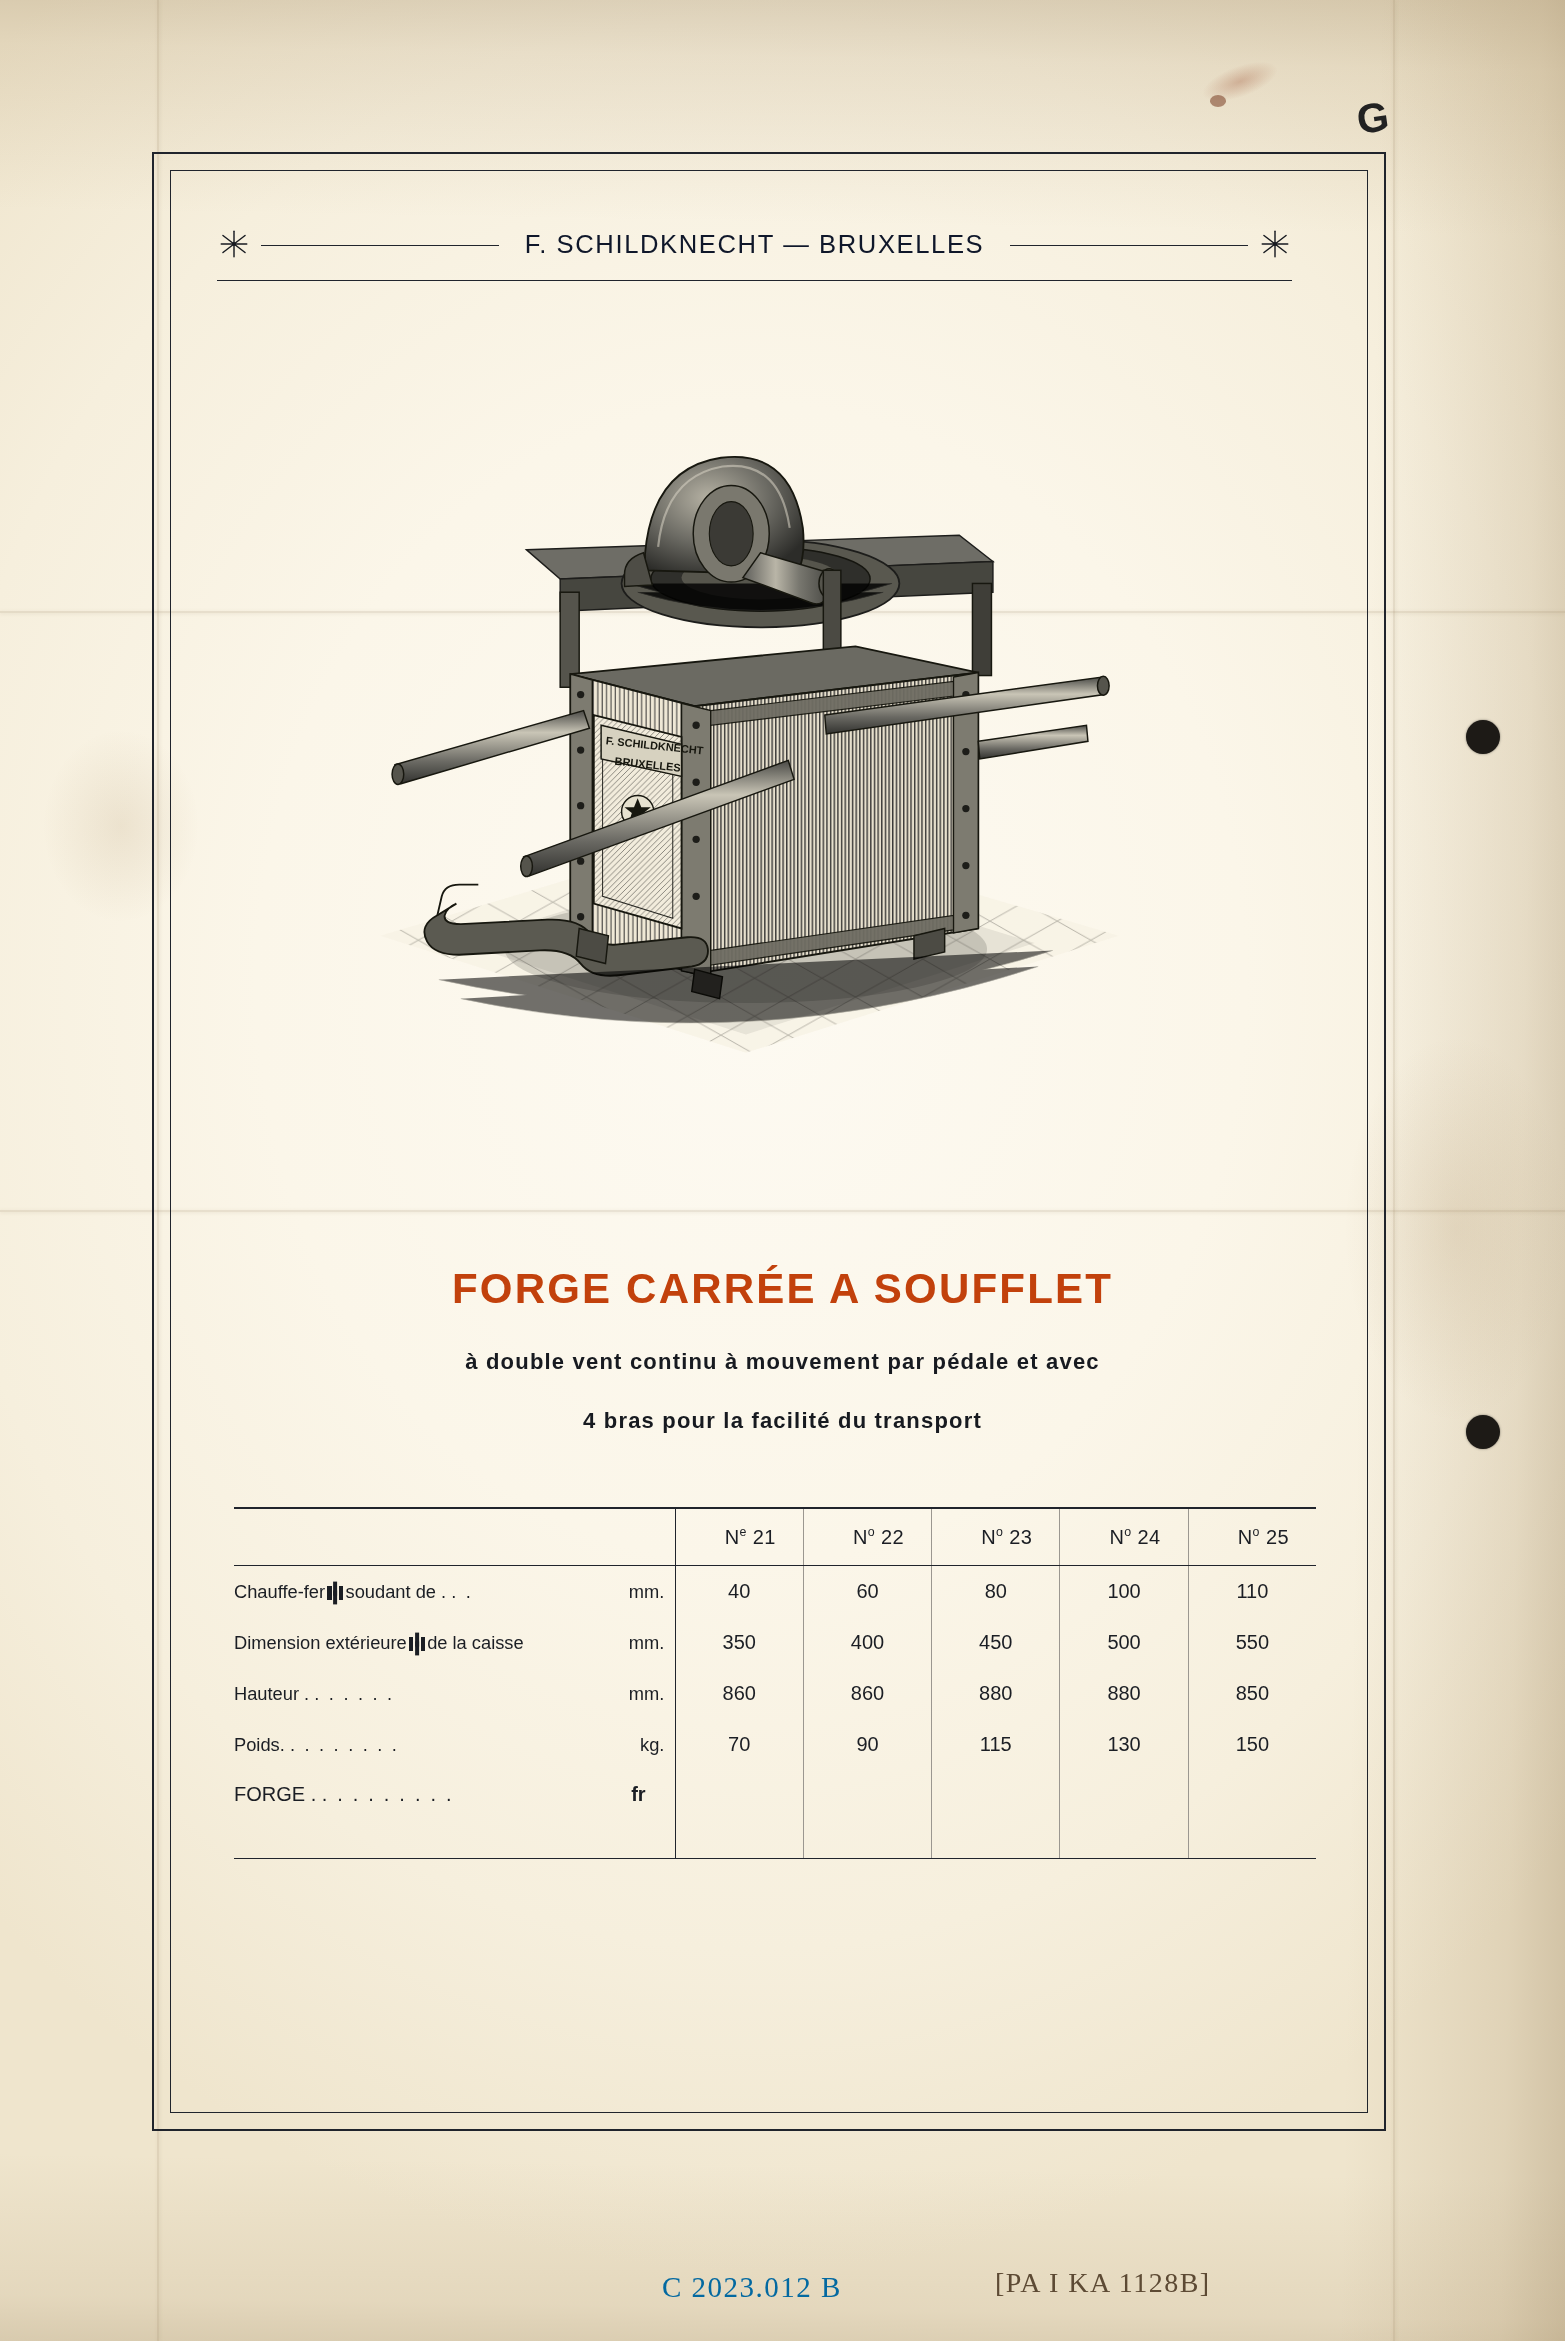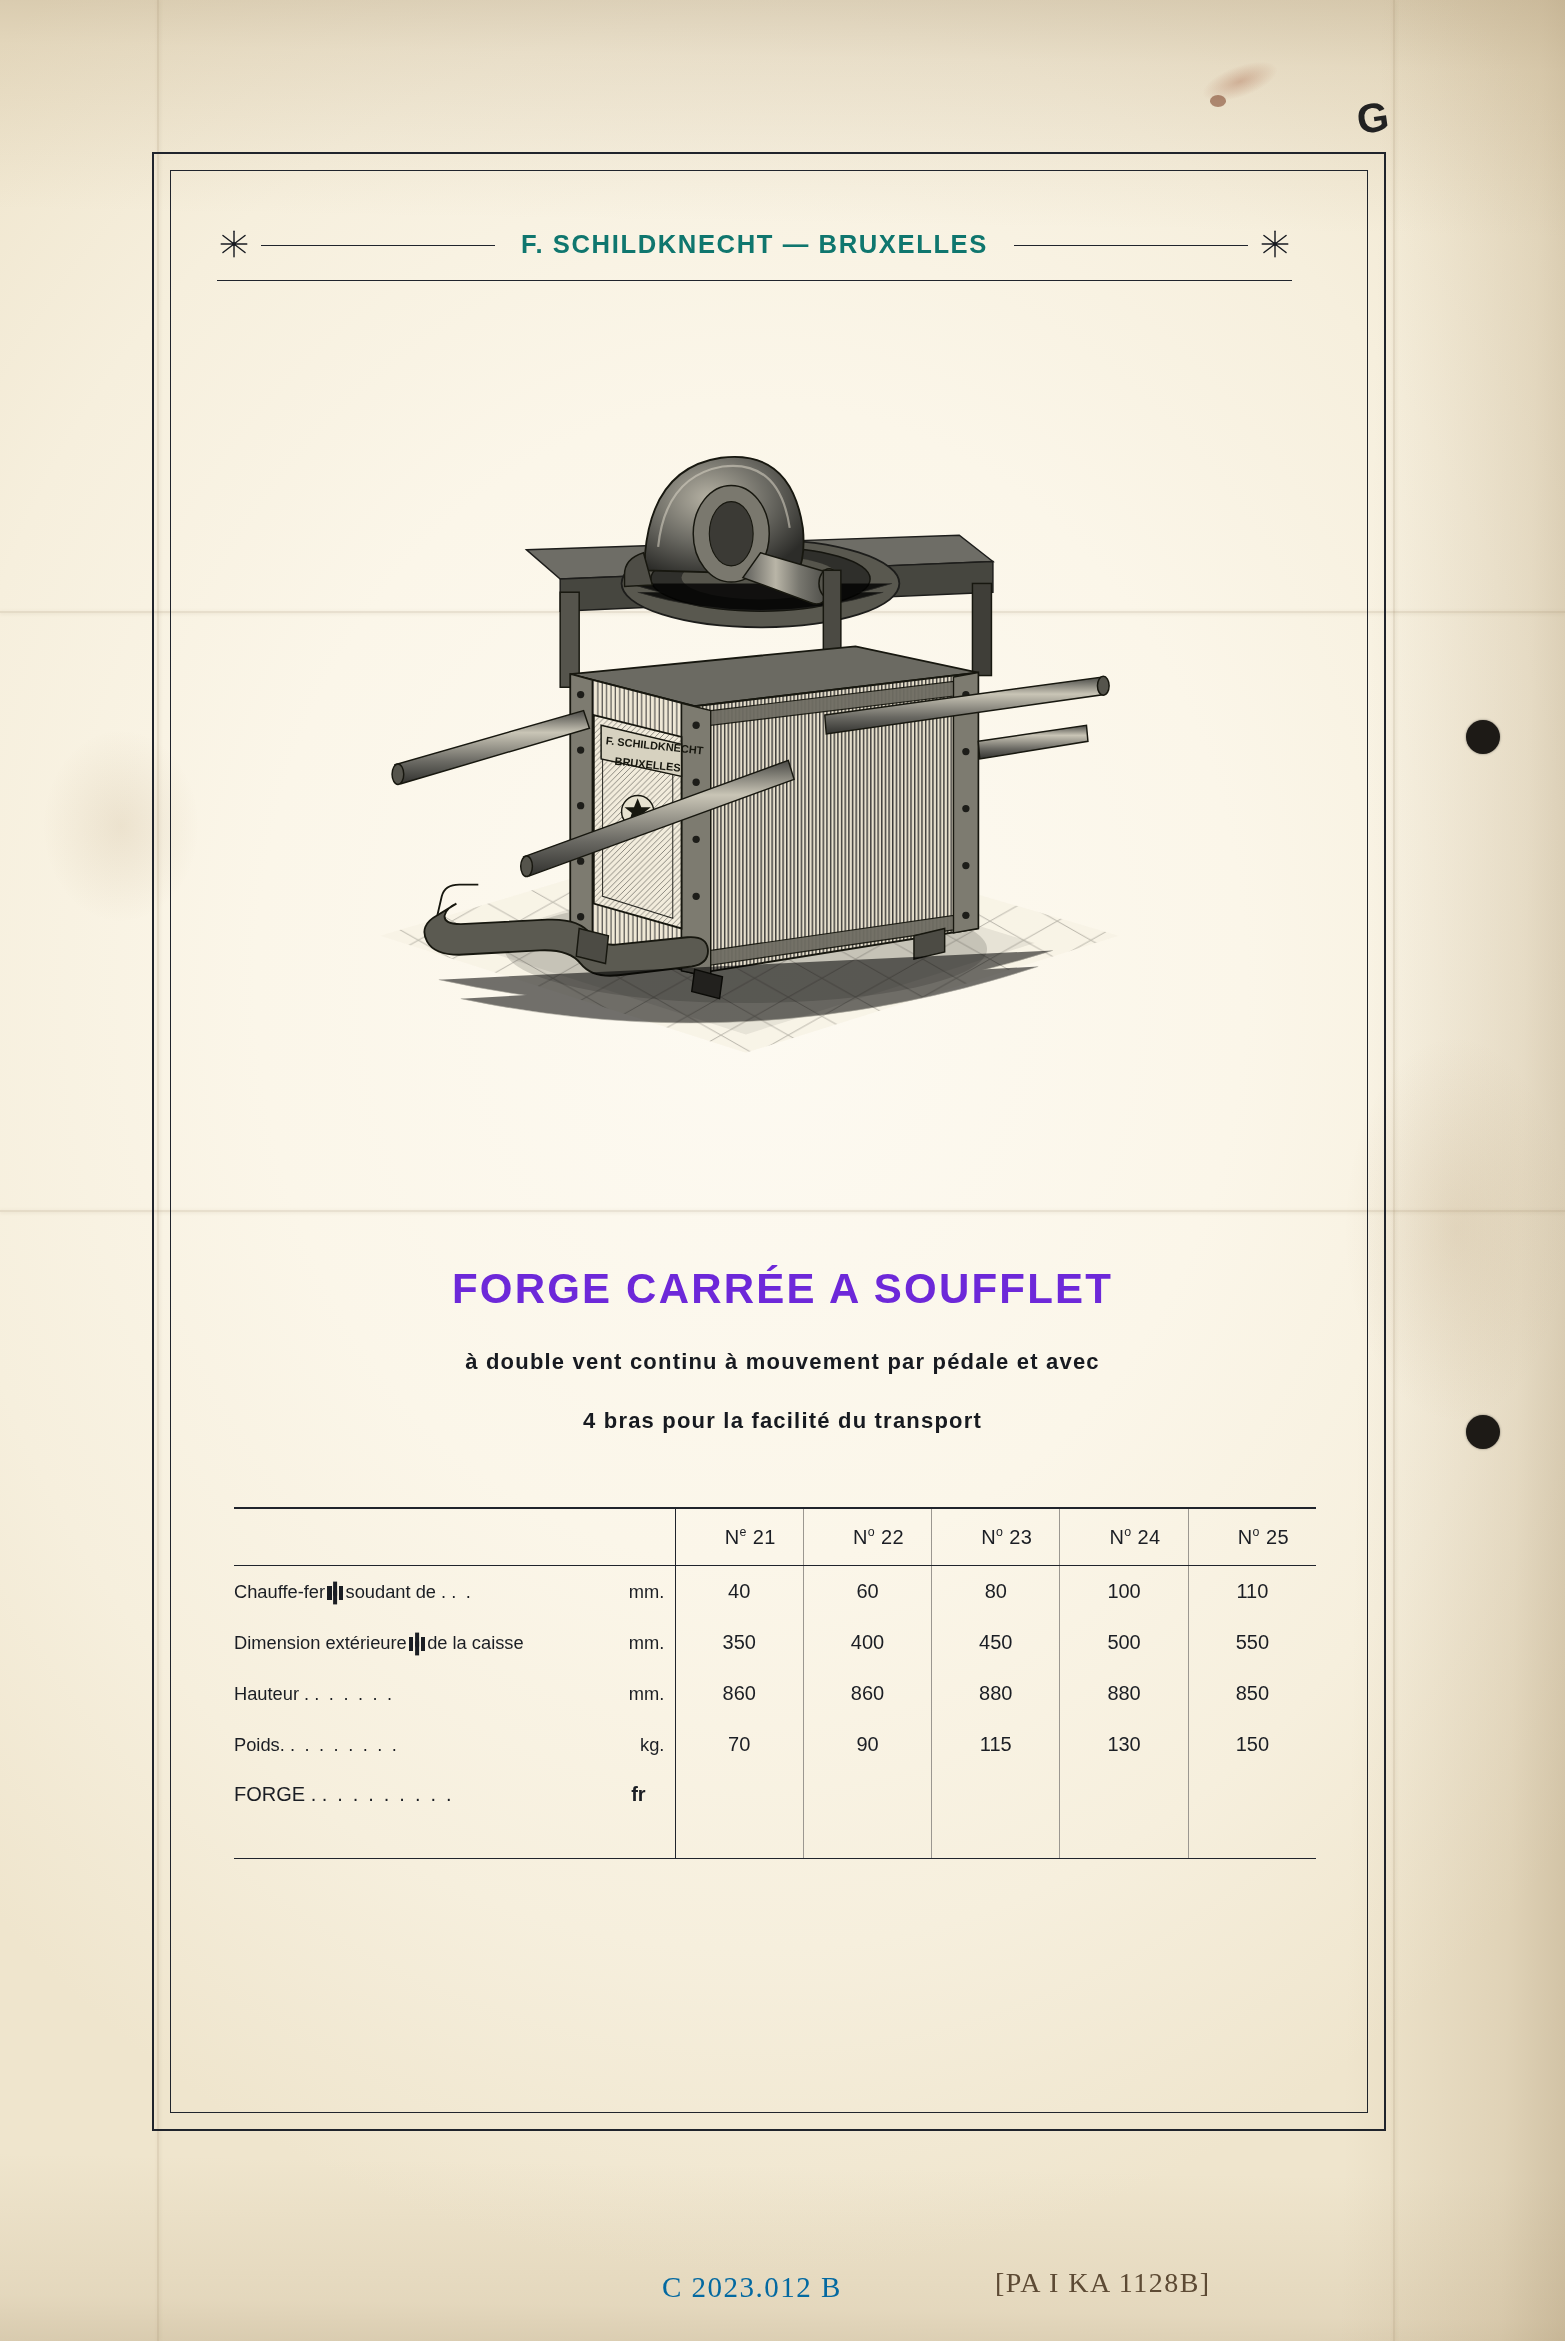--- a/index.html
+++ b/index.html
@@ -98,22 +98,22 @@
     height: 0;
     border-top: 1.5px solid #20242c;
     margin: 0 10.2px;
     position: relative;
     top: 1.5px;
   }
   #hdr-title {
     flex: 0 0 auto;
     font-size: 25.6px;
     letter-spacing: 1.6px;
-    font-weight: bold;
-    color: #0f766e;
+    font-weight: normal;
+    color: #0f172a;
     white-space: nowrap;
     padding: 0 16px;
   }
   
   .hdr-underline {
     position: absolute;
     left: 63px;
     width: 1075px;
     border-top: 1.5px solid #20242c;
   }
@@ -129,21 +129,21 @@
 
   
   #main-title {
     position: absolute;
     left: 0; right: 0;
     top: 1265px;
     text-align: center;
     font-size: 42px;
     letter-spacing: 2.2px;
     font-weight: bold;
-    color: #6d28d9;
+    color: #c2410c;
   }
   #subtitle-1 {
     position: absolute;
     left: 0; right: 0;
     top: 1349px;
     text-align: center;
     font-size: 22px;
     letter-spacing: 1.2px;
     font-weight: bold;
     color: #171a20;

